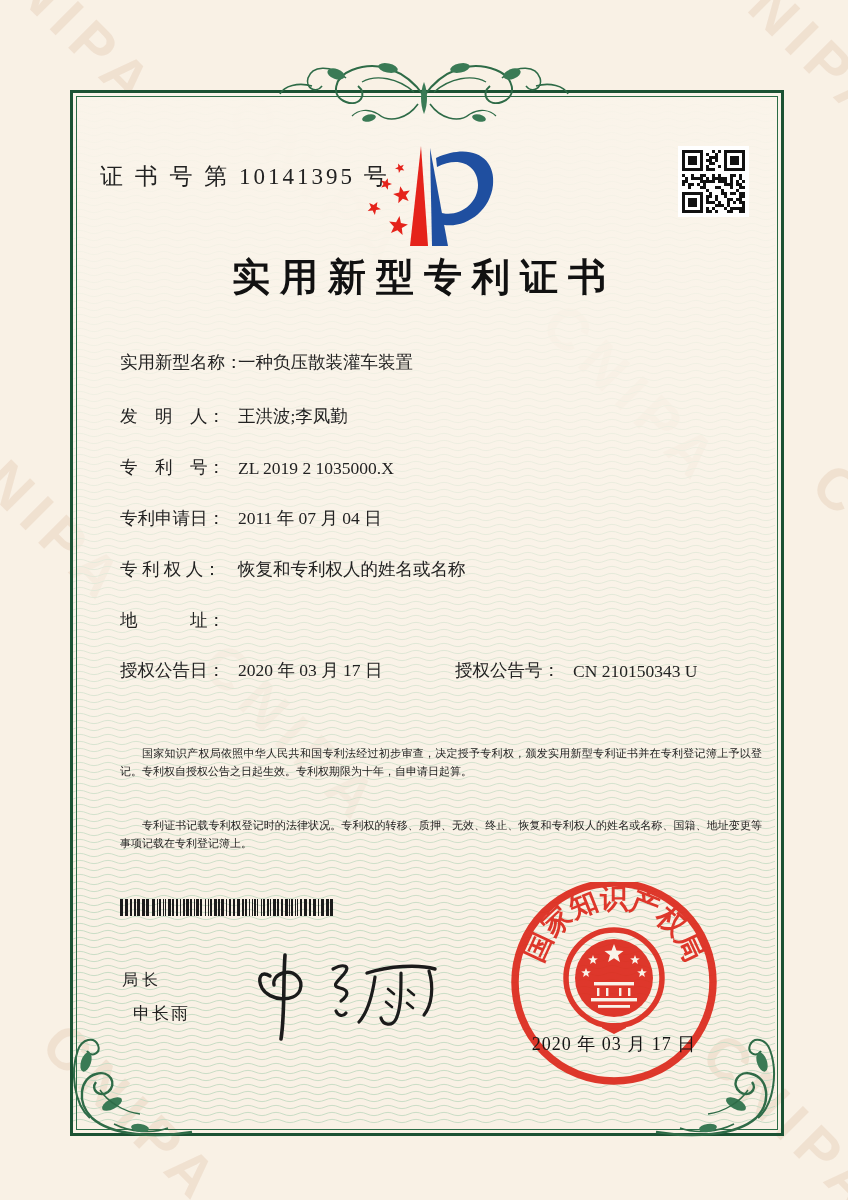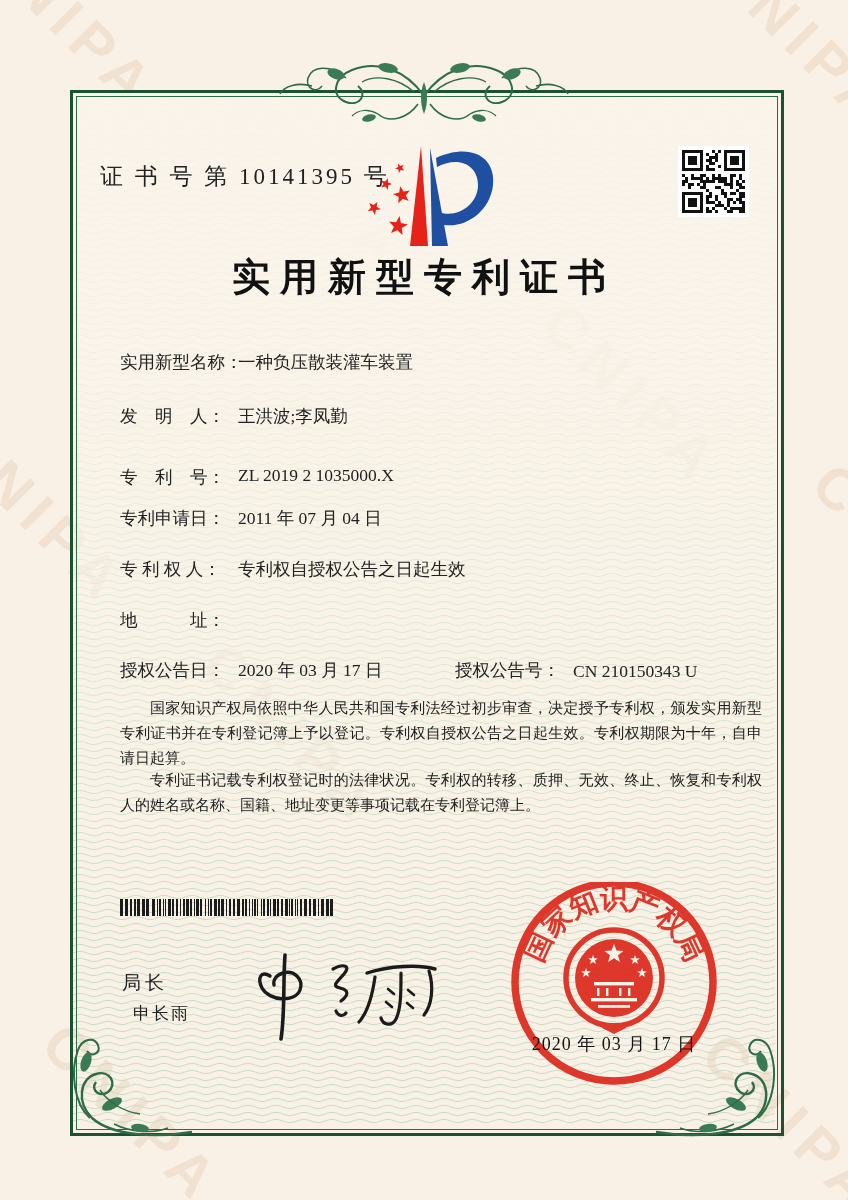--- a/index.html
+++ b/index.html
@@ -23,25 +23,25 @@
   #cert-no{left:100px;top:161px;font-size:23px;letter-spacing:3px;}
   #logo{left:332px;top:138px;}
   #qr{left:678px;top:146px;background:#fff;padding:4px;line-height:0;}
   #title{left:0;top:252px;width:848px;text-align:center;font-size:38px;font-weight:bold;
          letter-spacing:10px;color:#111;}
   .row{left:120px;width:660px;font-size:17.5px;display:flex;}
   .row .lbl{width:118px;flex:none;white-space:pre;}
   .row .val{white-space:pre;}
   #grant-right{position:absolute;left:335px;display:flex;align-items:flex-end;}
   #grant-right .lbl{width:118px;}
-  .para{left:120px;width:642px;font-size:15px;line-height:1.66;text-align:justify;
-        text-indent:2em;color:#1d1d1d;}
+  .para{left:120px;width:642px;font-size:11px;line-height:1.66;text-align:justify;
+        text-indent:2em;color:#1d1d1d;margin-top:48px;}
   #barcode{left:120px;top:899px;height:17px;display:flex;}
   #barcode div{height:17px;}
-  #chief-title{left:122px;top:970px;font-size:19px;letter-spacing:4px;}
+  #chief-title{left:122px;top:970px;font-size:16px;letter-spacing:4px;}
   #chief-name{left:133px;top:1002px;font-size:17px;letter-spacing:2px;}
   #signature{left:232px;top:942px;}
   #seal{left:498px;top:882px;}
   #seal-date{left:508px;top:1032px;width:212px;text-align:center;font-size:18px;
              color:#141414;letter-spacing:1px;}
   #page-no{left:0;top:1090px;width:848px;text-align:center;font-size:15px;letter-spacing:2px;}
   #bottom-note{left:0;top:1136px;width:848px;text-align:center;}
   #bottom-note span{display:inline-block;background:#fff;padding:7px 28px;font-size:16.5px;
                     letter-spacing:3px;color:#1d1d1d;}
   .orn{z-index:4;}
@@ -409,31 +409,31 @@
   <div id="title" class="abs">实用新型专利证书</div>
 
   <div class="row abs" style="top:404px;">
     <span class="lbl">发　明　人：</span>
     <span class="val">王洪波;李凤勤</span>
   </div>
   <div class="row abs" style="top:350px;">
     <span class="lbl">实用新型名称：</span>
     <span class="val">一种负压散装灌车装置</span>
   </div>
-  <div class="row abs" style="top:465px;">
+  <div class="row abs" style="top:455px;align-items:flex-end;">
     <span class="lbl">专　利　号：</span>
     <span class="val">ZL 2019 2 1035000.X</span>
   </div>
   <div class="row abs" style="top:506px;">
     <span class="lbl">专利申请日：</span>
     <span class="val">2011 年 07 月 04 日</span>
   </div>
   <div class="row abs" style="top:557px;">
     <span class="lbl">专 利 权 人：</span>
-    <span class="val">专利权自授权公告之日起生效</span>
+    <span class="val">恢复和专利权人的姓名或名称</span>
   </div>
   <div class="row abs" style="top:608px;">
     <span class="lbl">地　　　址：</span>
   </div>
   <div class="row abs" style="top:658px;">
     <span class="lbl">授权公告日：</span>
     <span class="val">2020 年 03 月 17 日</span>
     <span id="grant-right">
       <span class="lbl">授权公告号：</span>
       <span class="val">CN 210150343 U</span>

